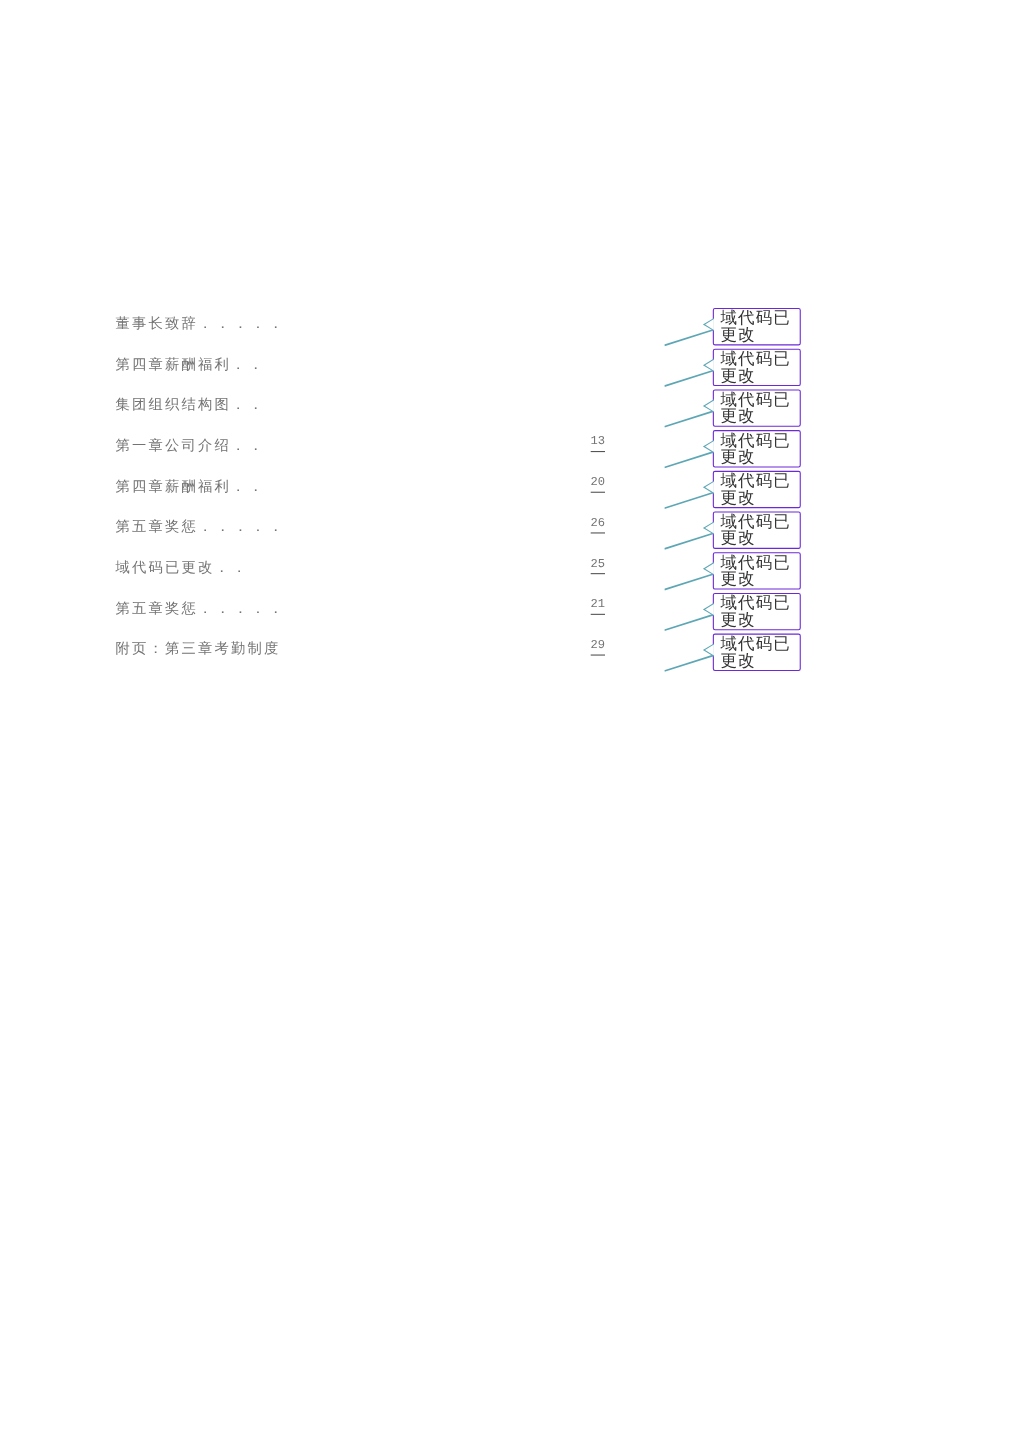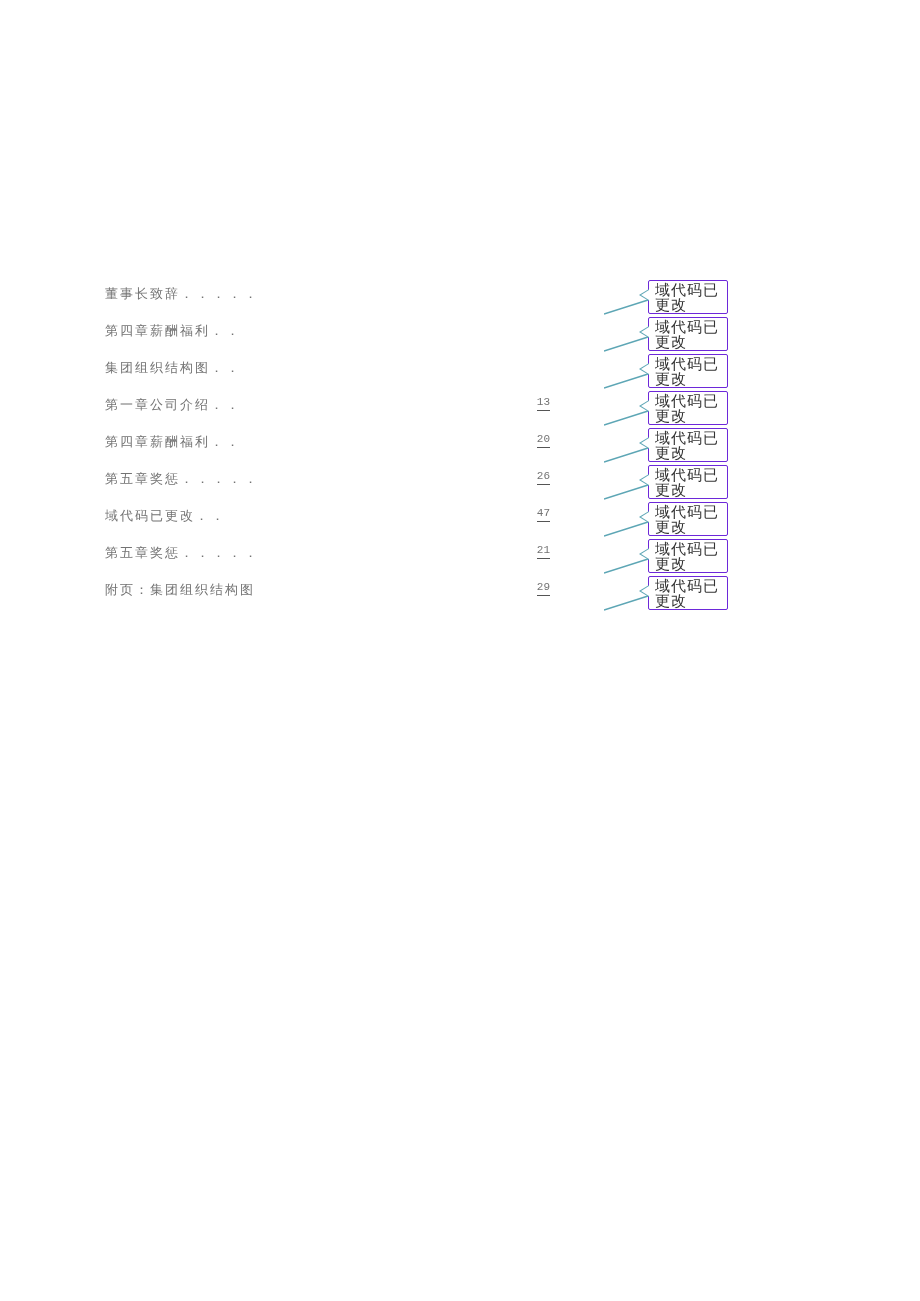--- a/index.html
+++ b/index.html
@@ -149,29 +149,29 @@
     <span class="toc-page big-underline">20</span>
   </div>
   <div class="toc-entry">
     <span class="toc-title">第五章奖惩</span>
     <span class="toc-dots">．．．．．</span>
     <span class="toc-page big-underline">26</span>
   </div>
   <div class="toc-entry">
     <span class="toc-title">域代码已更改</span>
     <span class="toc-dots">．．</span>
-    <span class="toc-page big-underline">47</span>
+    <span class="toc-page big-underline">25</span>
   </div>
   <div class="toc-entry">
     <span class="toc-title">第五章奖惩</span>
     <span class="toc-dots">．．．．．</span>
     <span class="toc-page big-underline">21</span>
   </div>
   <div class="toc-entry">
-    <span class="toc-title">附页：集团组织结构图</span>
+    <span class="toc-title">附页：第三章考勤制度</span>
     <span class="toc-dots"></span>
     <span class="toc-page big-underline">29</span>
   </div>
 </div>
 
 <div class="comments-column">
   <div class="comment-row">
     <svg class="comment-line" viewBox="0 0 45 18">
         <line x1="0" y1="16" x2="44" y2="2" stroke="#5da6b5" stroke-width="1.5"></line>
       </svg>

